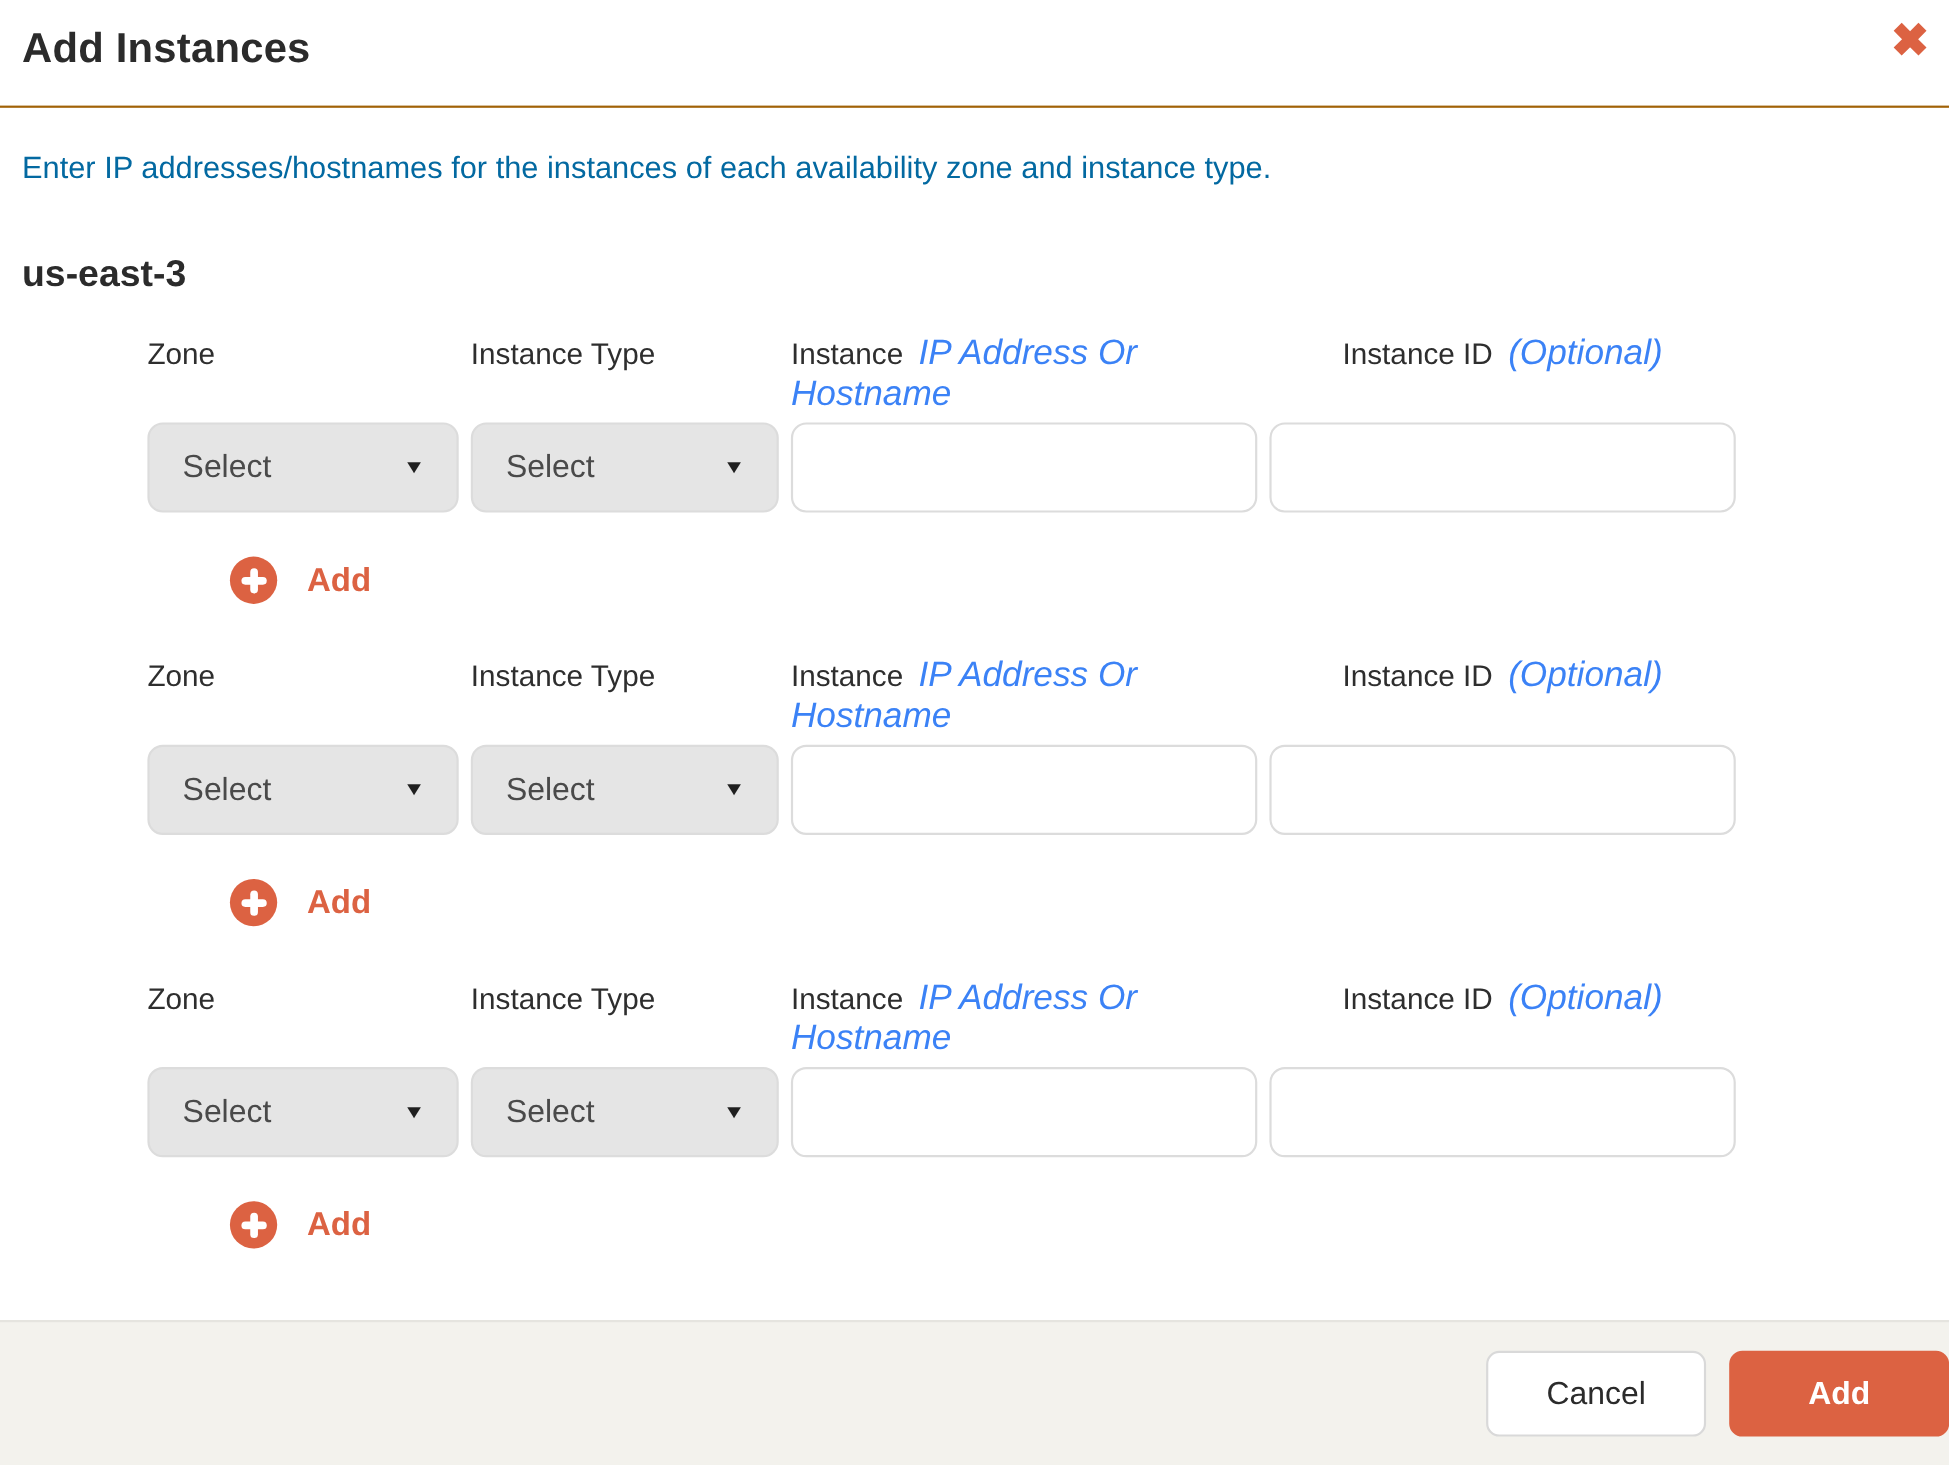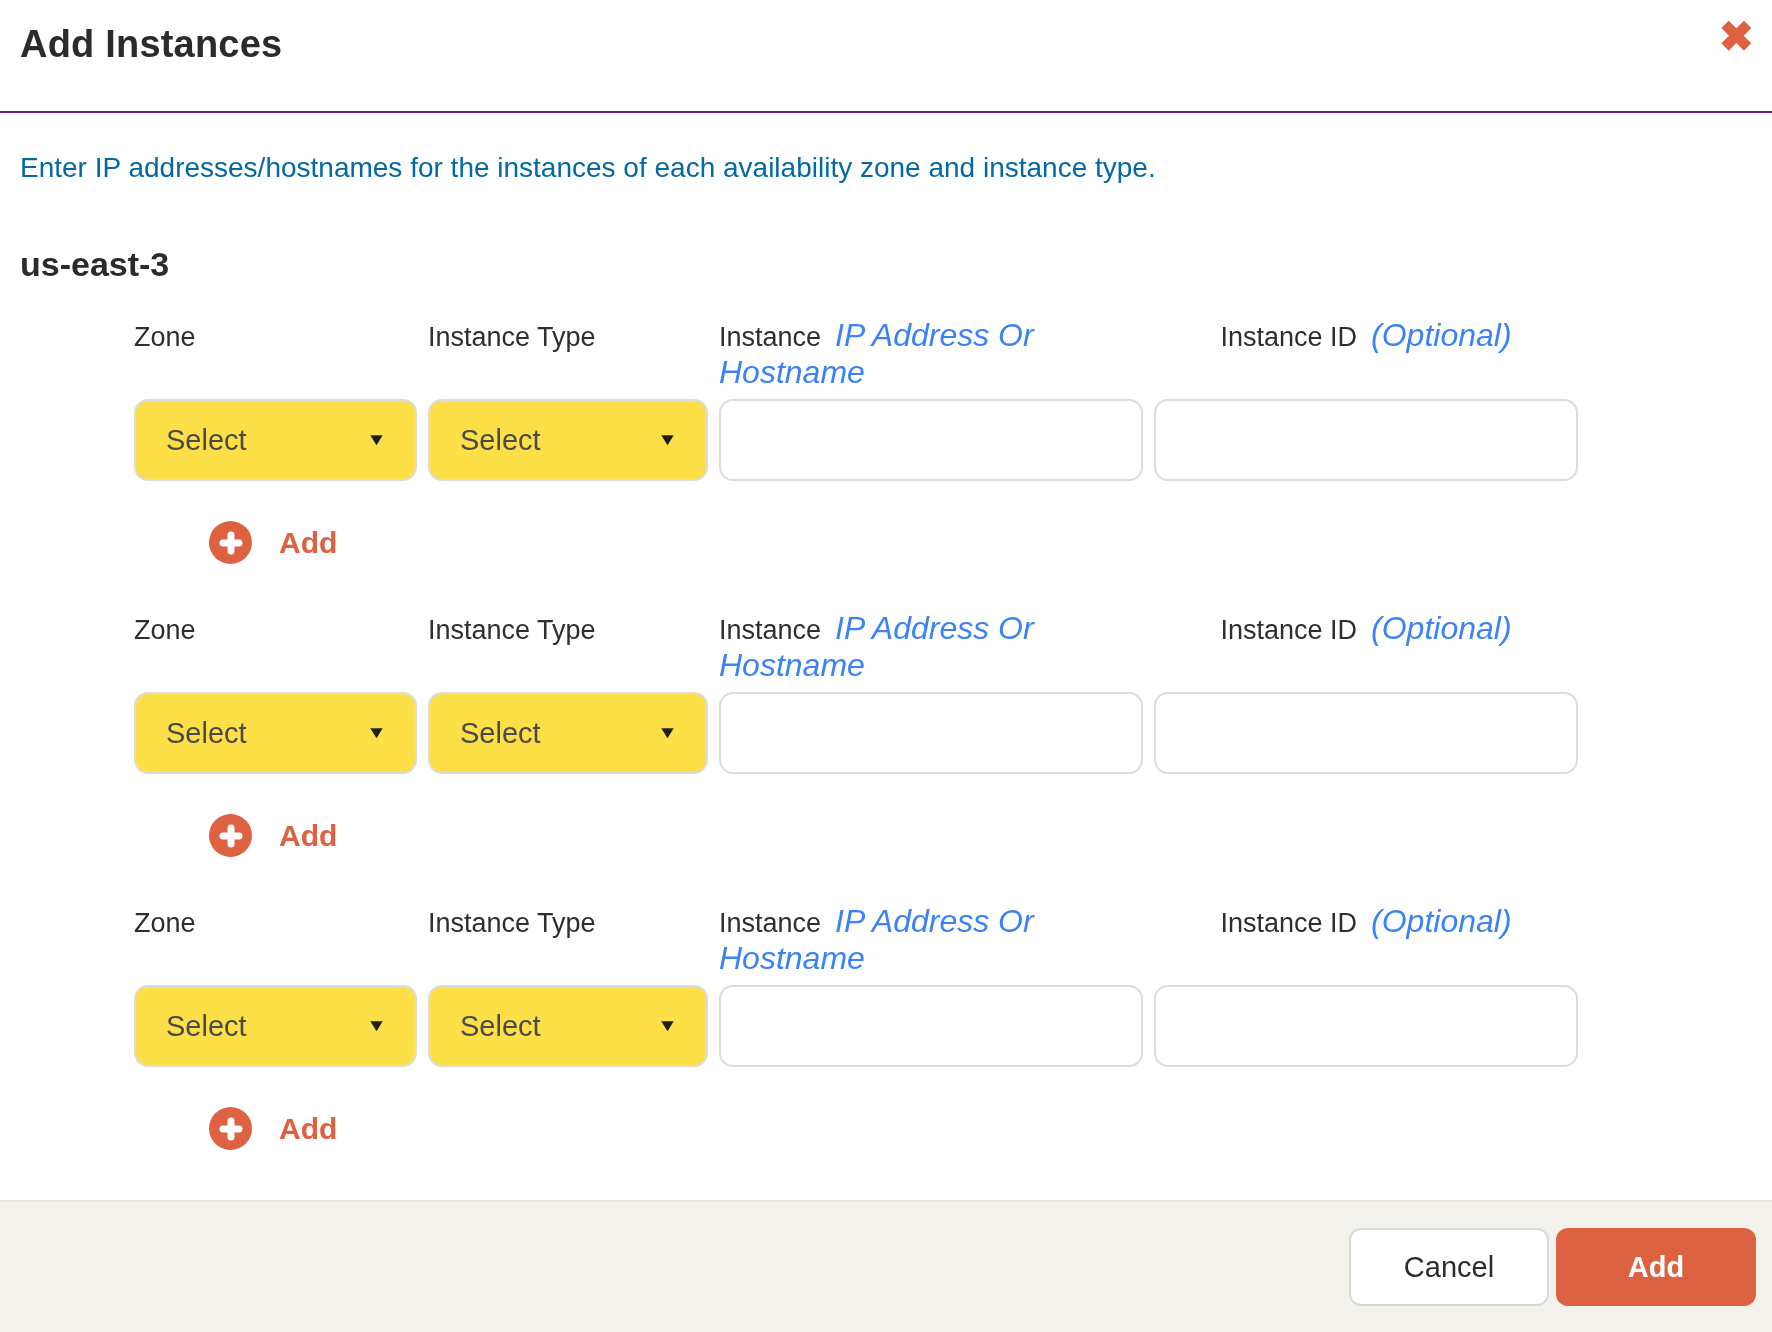--- a/index.html
+++ b/index.html
@@ -9,23 +9,23 @@
     background: #ffffff;
     font-family: "Liberation Sans", sans-serif;
     position: relative;
     overflow: hidden;
     color: #2b2b2b;
   }
 
   
   .dialog-header {
     position: relative;
-    height: 113px;
+    height: 98px;
     padding: 22px 20px 0 20px;
-    border-bottom: 2px solid #701a75;
+    border-bottom: 2px solid #a16207;
   }
   .dialog-title {
     font-size: 38px;
     font-weight: 700;
     color: #2b2b2b;
     line-height: 44px;
     margin: 0;
     letter-spacing: 0.2px;
   }
   .close-btn {
@@ -83,21 +83,21 @@
     color: #3b82f6;
     font-style: italic;
     margin-left: 14px;
   }
 
   .controls-row { display: flex; gap: 11px; }
   .select-box {
     height: 82px;
     border: 2px solid #dcdcdc;
     border-radius: 14px;
-    background: #fde047;
+    background: #e5e5e5;
     display: flex;
     align-items: center;
     justify-content: space-between;
     padding: 0 30px;
     cursor: pointer;
   }
   .select-value {
     font-size: 29px;
     color: #4a4a4a;
   }
@@ -155,22 +155,21 @@
   
   .dialog-footer {
     position: absolute;
     left: 0; right: 0; bottom: 0;
     height: 132px;
     background: #f3f2ed;
     border-top: 2px solid #e5e4df;
     display: flex;
     align-items: center;
     justify-content: flex-end;
-    gap: 7px;
-    padding-right: 16px;
+    gap: 21px;
   }
   .btn {
     width: 200px;
     height: 78px;
     border-radius: 12px;
     font-family: "Liberation Sans", sans-serif;
     font-size: 29px;
     cursor: pointer;
   }
   .btn-cancel {

